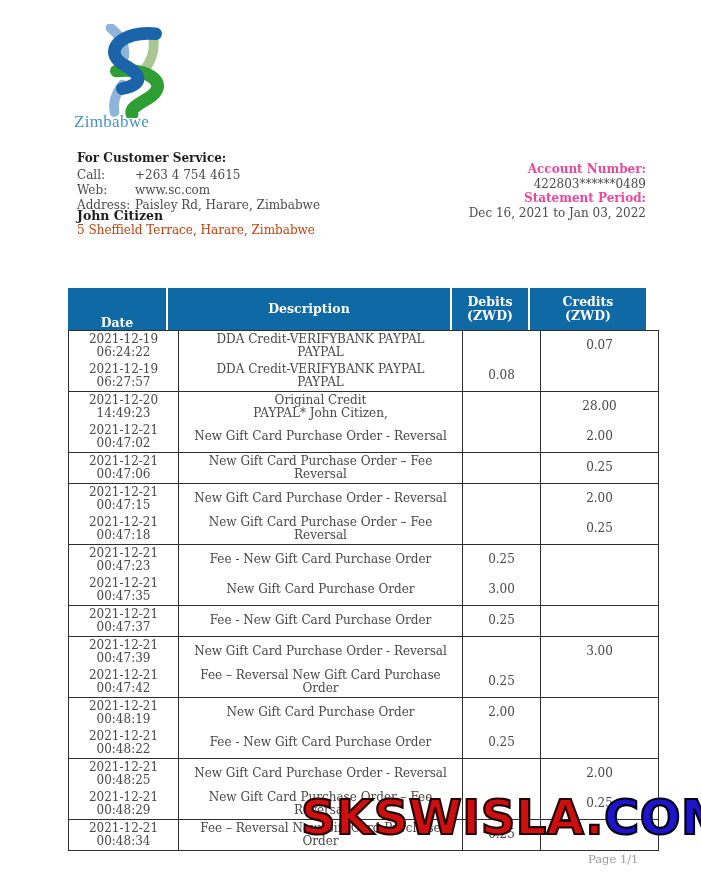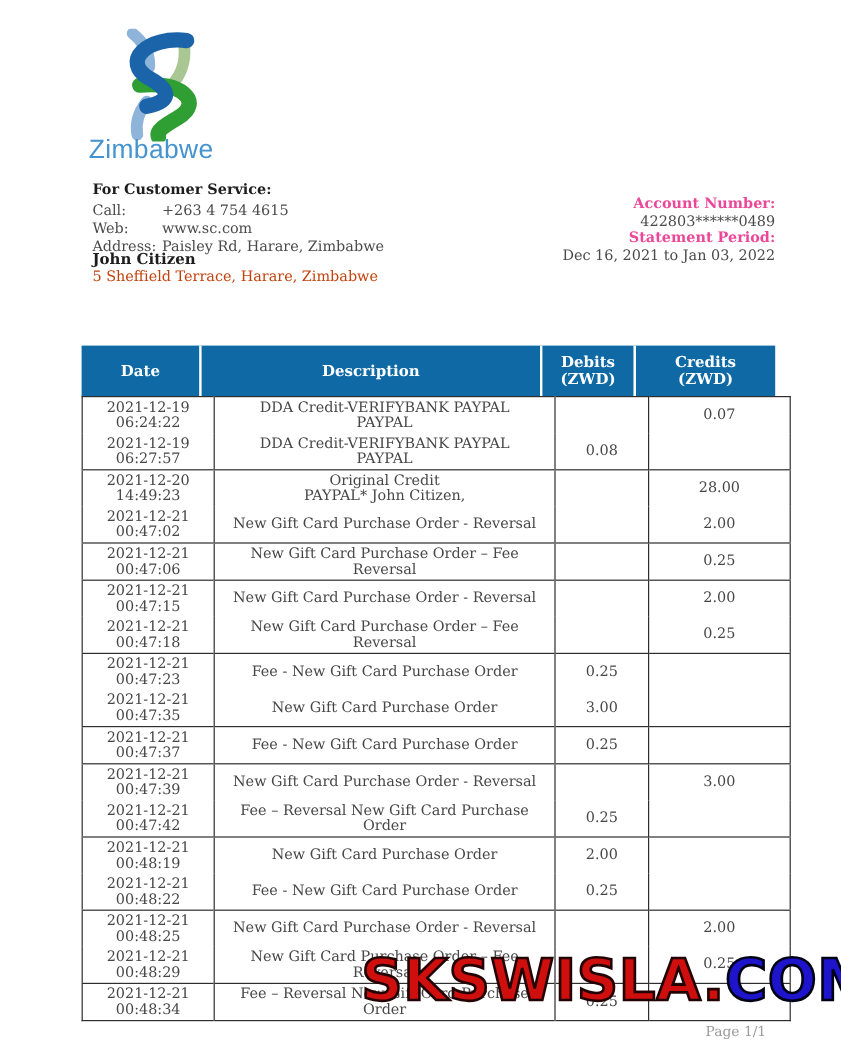--- a/index.html
+++ b/index.html
@@ -4,22 +4,22 @@
 <style>
   html,body{margin:0;padding:0;background:#ffffff;}
   .page{
     position:relative;width:701px;height:886px;background:#fff;overflow:hidden;
     font-family:"DejaVu Serif", serif;color:#3d3d3d;
   }
   
   .logo-wrap{position:absolute;left:84px;top:24px;width:110px;}
   .brand-region{
     position:absolute;left:74px;top:112px;
-    font-family:Liberation Sans, sans-serif;
-    font-size:22px;color:var(--zimbabwe-text,#4593cf);letter-spacing:0.3px;
+    font-family:Liberation Serif, serif;
+    font-size:17px;color:var(--zimbabwe-text,#4593cf);letter-spacing:0.3px;
   }
   
   .customer-service{position:absolute;left:77px;top:151px;font-size:12px;line-height:15px;}
   .cs-heading{font-weight:bold;font-size:12px;color:#1d1d1d;margin-bottom:2px;}
   .cs-row{white-space:nowrap;color:#4a4a4a;}
   .cs-label{display:inline-block;width:58px;color:#4a4a4a;}
   
   .account-block{position:absolute;top:162px;right:55px;text-align:right;font-size:12px;line-height:14.5px;}
   .acct-label{font-weight:bold;color:#ec4899;}
   .acct-value{color:#4a4a4a;}
@@ -29,21 +29,21 @@
   .cust-addr{color:#c2410c;}
   
   .statement-table{position:absolute;left:68px;top:288px;width:590px;}
   .tbl-header{display:flex;height:42px;}
   .hcell{
     background:var(--header-bg,#0e69a5);color:#fff;font-weight:bold;font-size:12.5px;
     display:flex;flex-direction:column;justify-content:center;align-items:center;
     line-height:14px;box-sizing:border-box;
   }
   .hcell+.hcell{border-left:2px solid #fff;}
-  .hc-date{width:98px;}  .hc-desc{width:284px;}
+  .hc-date{width:98px;justify-content:flex-end;}  .hc-desc{width:284px;}
   .hc-debit{width:78px;}  .hc-credit{width:118px;}
   table.tbl-body{
     border-collapse:collapse;width:590px;table-layout:fixed;
     border:1.5px solid #2e2e2e;
   }
   .tbl-body td{
     border-left:1px solid #2e2e2e;height:30px;padding:0 4px;
     text-align:center;vertical-align:middle;
     font-size:12px;line-height:13.5px;color:#474747;
   }

